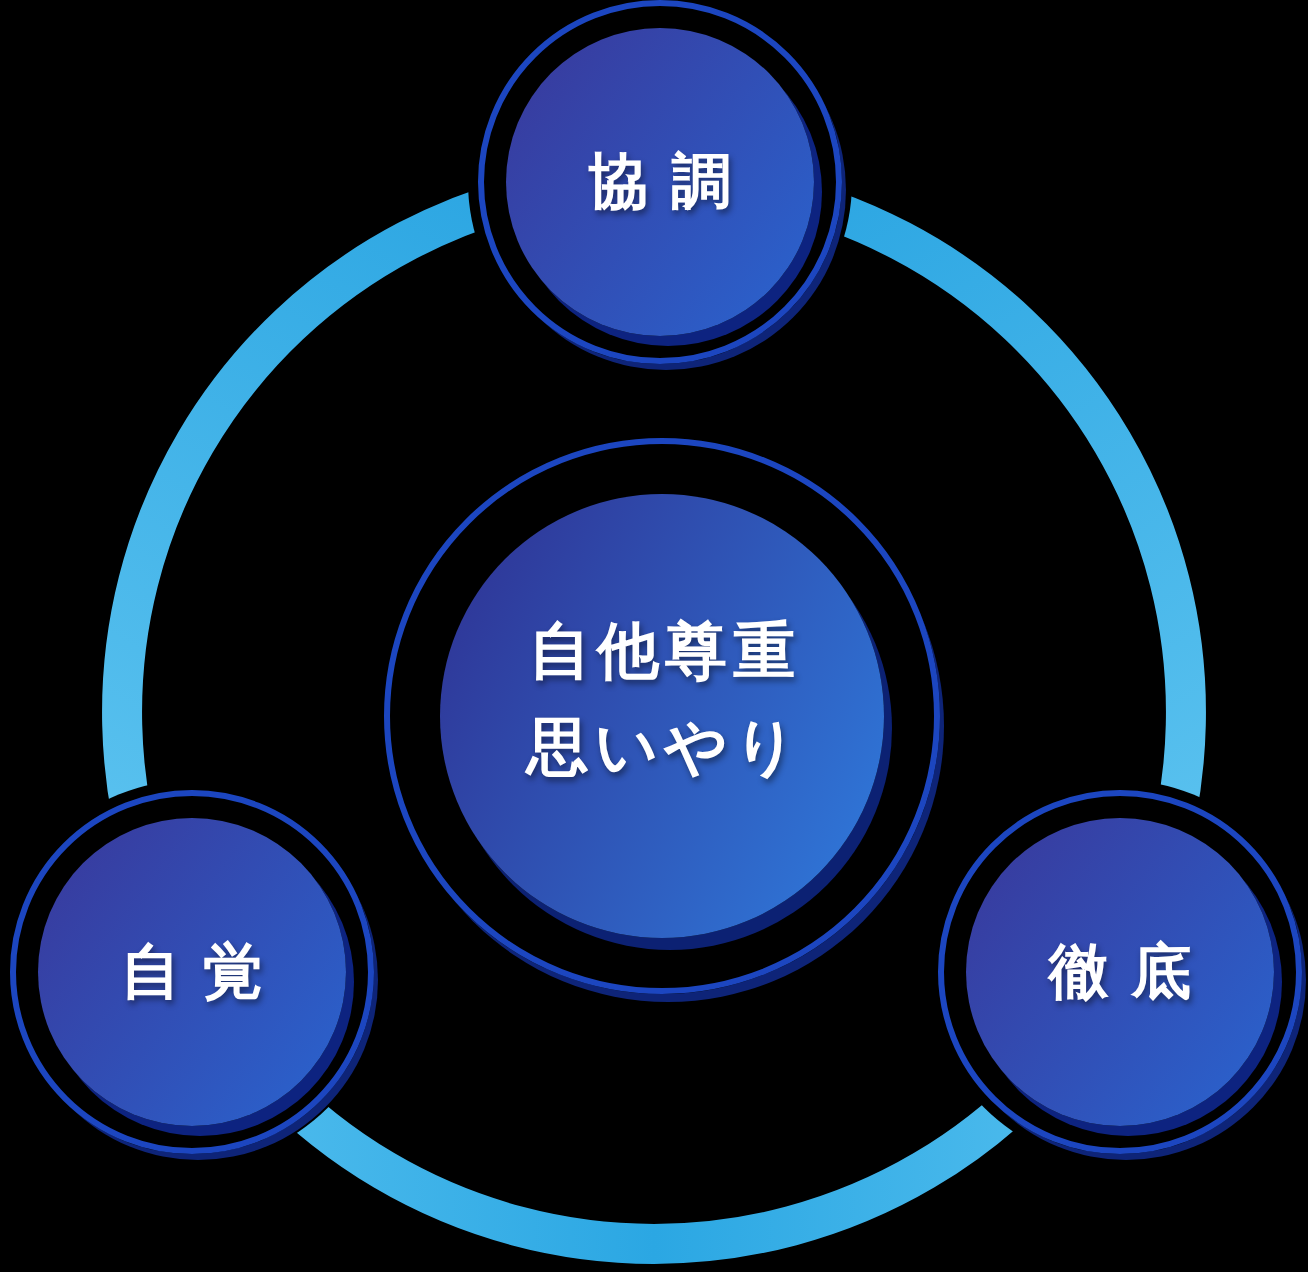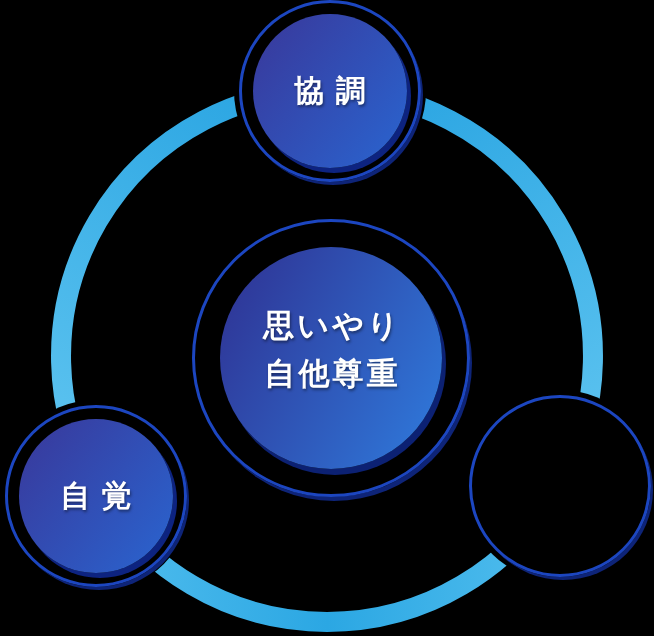--- a/index.html
+++ b/index.html
@@ -60,21 +60,21 @@
   .node-center .node-ring {
     inset: 6px;
     box-shadow: 3px 5px 0 -1px #0e2478;
   }
   .node-center .node-fill {
     inset: 34px;
     background: linear-gradient(118deg, #2f3394 4%, #2f7cde 100%);
     box-shadow: 4px 6px 0 0 #0c2173;
   }
   .node-top { left: 234px; top: -5px; }
-  .node-bottom-left { left: 0px; top: 400px; }
+  .node-bottom-left { left: 0px; top: 390px; }
   .node-bottom-right { left: 464px; top: 390px; }
 
   .node-label {
     color: #ffffff;
     font-size: 30px;
     font-weight: 700;
     letter-spacing: 0.38em;
     text-indent: 0.38em;
     white-space: nowrap;
     text-shadow: 1px 2px 3px rgba(0,0,0,0.45);
@@ -127,25 +127,28 @@
 
   <div class="node node-small node-bottom-left">
     <div class="node-ring"></div>
     <div class="node-fill">
       <span class="node-label">自覚</span>
     </div>
   </div>
 
   <div class="node node-small node-bottom-right">
     <div class="node-ring"></div>
+    <div class="node-fill">
+      <span class="node-label">徹底</span>
+    </div>
   </div>
 
   <div class="node node-center">
     <div class="node-ring"></div>
     <div class="node-fill">
       <div class="center-label">
+        <div>自他尊重</div>
         <div>思いやり</div>
-        <div>自他尊重</div>
       </div>
     </div>
   </div>
 
 </div>
 
 </body></html>

